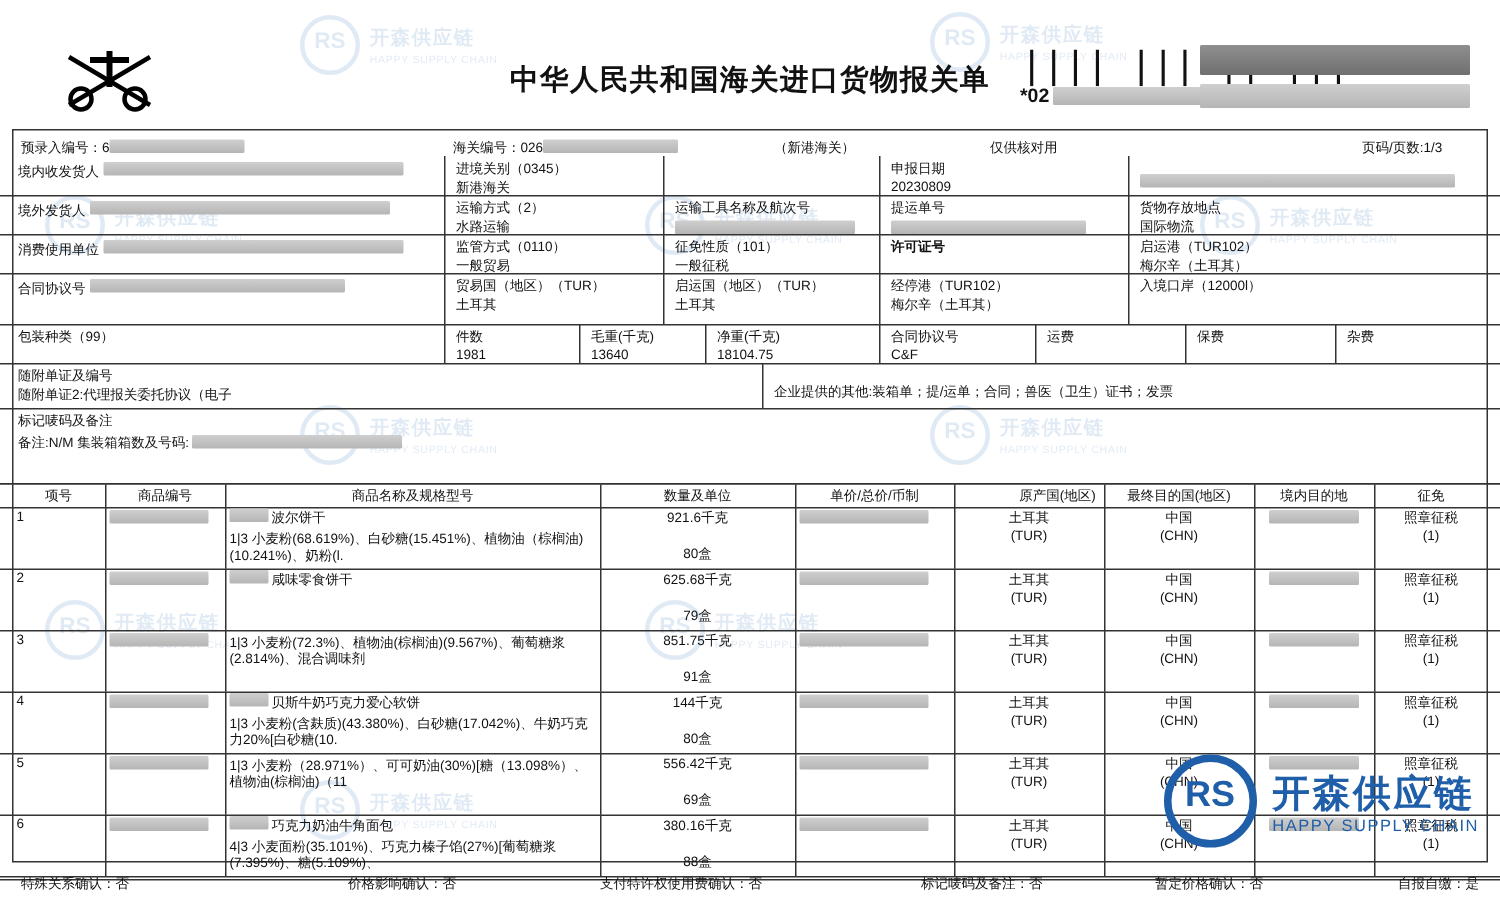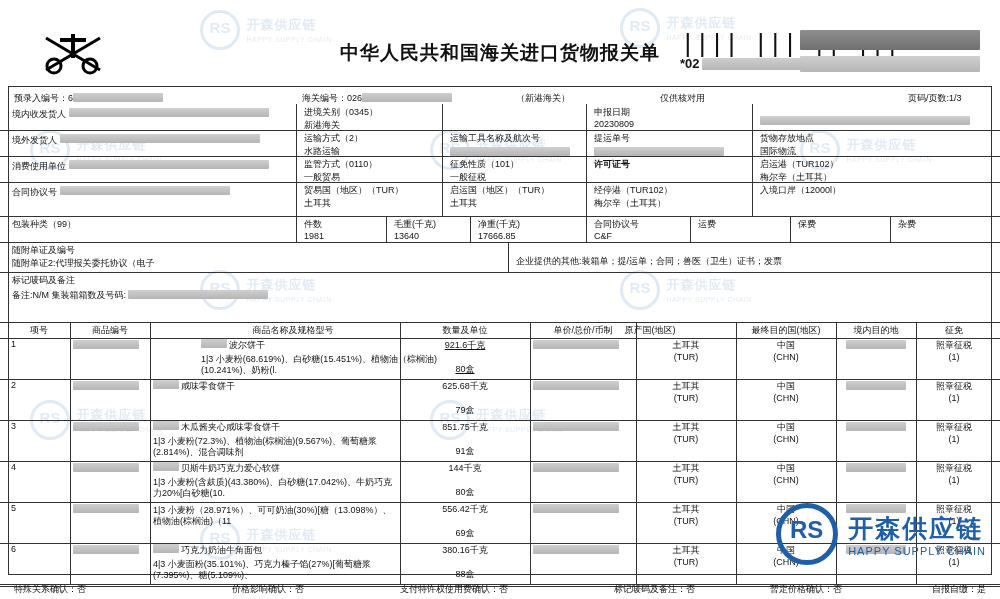--- a/index.html
+++ b/index.html
@@ -263,21 +263,21 @@
     <div class="cell" style="left:300px;width:86px;">
       <span class="lbl">件数</span>
       <div class="val">1981</div>
     </div>
     <div class="cell" style="left:390px;width:80px;">
       <span class="lbl">毛重(千克)</span>
       <div class="val">13640</div>
     </div>
     <div class="cell" style="left:474px;width:112px;">
       <span class="lbl">净重(千克)</span>
-      <div class="val">17666.85</div>
+      <div class="val">18104.75</div>
     </div>
     <div class="cell" style="left:590px;width:100px;">
       <span class="lbl">合同协议号</span>
       <div class="val">C&amp;F</div>
     </div>
     <div class="cell" style="left:694px;width:96px;">
       <span class="lbl">运费</span>
     </div>
     <div class="cell" style="left:794px;width:96px;">
       <span class="lbl">保费</span>
@@ -311,46 +311,46 @@
     <div class="vline" style="left:70px;"></div>
     <div class="vline" style="left:150px;"></div>
     <div class="vline" style="left:400px;"></div>
     <div class="vline" style="left:530px;"></div>
     <div class="vline" style="left:636px;"></div>
     <div class="vline" style="left:736px;"></div>
     <div class="vline" style="left:836px;"></div>
     <div class="vline" style="left:916px;"></div>
     <div class="th" style="left:8px;width:62px;">项号</div>
     <div class="th" style="left:70px;width:80px;">商品编号</div>
-    <div class="th" style="left:168px;width:250px;">商品名称及规格型号</div>
+    <div class="th" style="left:150px;width:250px;">商品名称及规格型号</div>
     <div class="th" style="left:400px;width:130px;">数量及单位</div>
     <div class="th" style="left:530px;width:106px;">单价/总价/币制</div>
-    <div class="th" style="left:600px;width:100px;">原产国(地区)</div>
+    <div class="th" style="left:655px;width:100px;">原产国(地区)</div>
     <div class="th" style="left:736px;width:100px;">最终目的国(地区)</div>
     <div class="th" style="left:836px;width:80px;">境内目的地</div>
     <div class="th" style="left:916px;right:8px;">征免</div>
   </div>
 
   <div id="goods-rows">
       <div class="grow" style="top: 338px; height: 41px;">
         <div class="vline" style="left:70px;"></div>
         <div class="vline" style="left:150px;"></div>
         <div class="vline" style="left:400px;"></div>
         <div class="vline" style="left:530px;"></div>
         <div class="vline" style="left:636px;"></div>
         <div class="vline" style="left:736px;"></div>
         <div class="vline" style="left:836px;"></div>
         <div class="vline" style="left:916px;"></div>
         <div class="gcell" style="left:8px;width:62px;">1</div>
         <div class="gcell" style="left:70px;width:80px;"><span class="redact" style="width:66px;height:9px;margin-top:1px;"></span></div>
-        <div class="gcell" style="left:150px;width:250px;margin-left:48px;">
+        <div class="gcell" style="left:150px;width:250px;">
           <div style="margin-left:28px;position:relative;"><span class="redact" style="width:26px;height:9px;position:absolute;left:-28px;top:0;"></span>波尔饼干</div>
           <div style="margin-top:2px;line-height:11px;">1|3 小麦粉(68.619%)、白砂糖(15.451%)、植物油（棕榈油)(10.241%)、奶粉(l.</div>
         </div>
-        <div class="gcell c" style="left:400px;width:130px;text-decoration:underline;">
+        <div class="gcell c" style="left:400px;width:130px;">
           <div>921.6千克</div>
           <div style="margin-top:11px;">80盒</div>
         </div>
         <div class="gcell" style="left:530px;width:106px;"><span class="redact" style="width:86px;height:9px;margin-top:1px;"></span></div>
         <div class="gcell c" style="left:636px;width:100px;">
           <div>土耳其</div>
           <div>(TUR)</div>
         </div>
         <div class="gcell c" style="left:736px;width:100px;">
           <div>中国</div>
@@ -400,21 +400,20 @@
         <div class="vline" style="left:150px;"></div>
         <div class="vline" style="left:400px;"></div>
         <div class="vline" style="left:530px;"></div>
         <div class="vline" style="left:636px;"></div>
         <div class="vline" style="left:736px;"></div>
         <div class="vline" style="left:836px;"></div>
         <div class="vline" style="left:916px;"></div>
         <div class="gcell" style="left:8px;width:62px;">3</div>
         <div class="gcell" style="left:70px;width:80px;"><span class="redact" style="width:66px;height:9px;margin-top:1px;"></span></div>
         <div class="gcell" style="left:150px;width:250px;">
-          <div style="margin-left:28px;position:relative;"><span class="redact" style="width:26px;height:9px;position:absolute;left:-28px;top:0;"></span>木瓜酱夹心咸味零食饼干</div>
           <div style="margin-top:2px;line-height:11px;">1|3 小麦粉(72.3%)、植物油(棕榈油)(9.567%)、葡萄糖浆(2.814%)、混合调味剂</div>
         </div>
         <div class="gcell c" style="left:400px;width:130px;">
           <div>851.75千克</div>
           <div style="margin-top:11px;">91盒</div>
         </div>
         <div class="gcell" style="left:530px;width:106px;"><span class="redact" style="width:86px;height:9px;margin-top:1px;"></span></div>
         <div class="gcell c" style="left:636px;width:100px;">
           <div>土耳其</div>
           <div>(TUR)</div>

